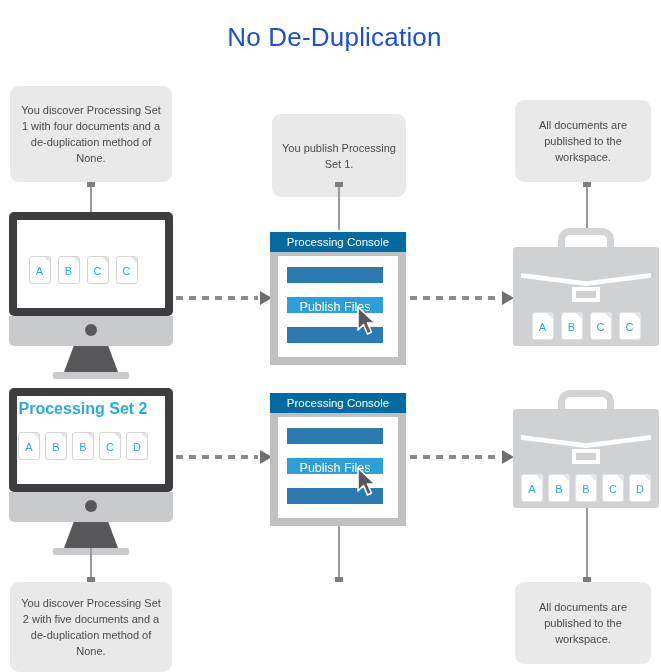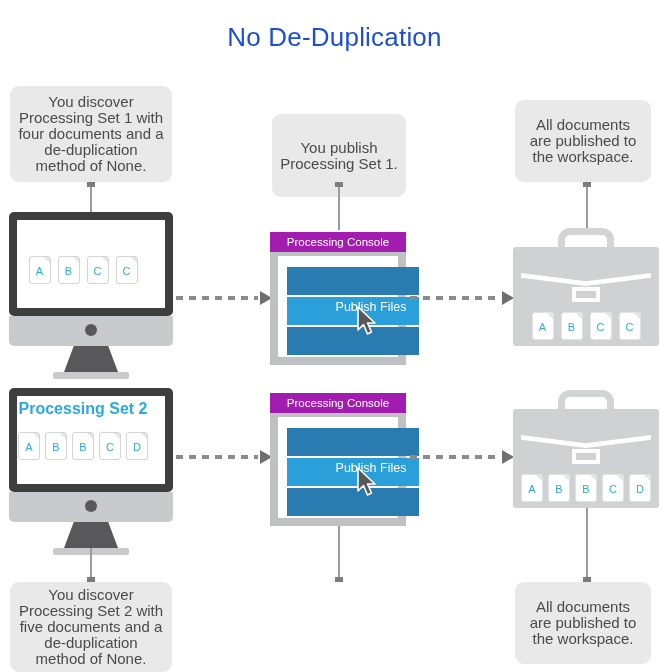--- a/index.html
+++ b/index.html
@@ -28,21 +28,21 @@
     color: #1d4ed8;
     letter-spacing: 0.2px;
   }
 
   
   .callout {
     position: absolute;
     background: #e9e9e9;
     border-radius: 9px;
     color: #4a4a4a;
-    font-size: 15px;
+    font-size: 11px;
     line-height: 16px;
     text-align: center;
     display: flex;
     align-items: center;
     justify-content: center;
     padding: 6px 8px;
     box-sizing: border-box;
   }
   .callout span { display: block; }
 
@@ -185,35 +185,34 @@
     box-sizing: border-box;
   }
   .console-title {
     position: absolute;
     left: 0; top: 0;
     width: 136px; height: 20px;
     line-height: 20px;
     text-align: center;
     font-size: 11.5px;
     color: #ffffff;
-    background: #a21caf;
+    background: #0369a1;
   }
   .console-body {
     position: absolute;
     left: 8px; top: 24px;
     width: 120px; height: 101px;
     background: #ffffff;
   }
   .console-bar {
     position: absolute;
     left: 17px;
     width: 96px;
-    height: 28px;
+    height: 16px;
     background: #2a7cb0;
-    padding-left: 36px;
   }
   .console-bar.b1 { top: 35px; }
   .console-bar.b2 {
     top: 65px;
     background: #2b9fd9;
     color: #ffffff;
     font-size: 12.5px;
     line-height: 20px;
     text-align: center;
   }

